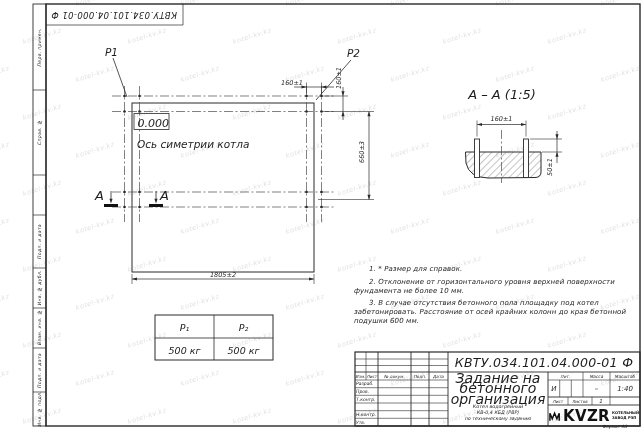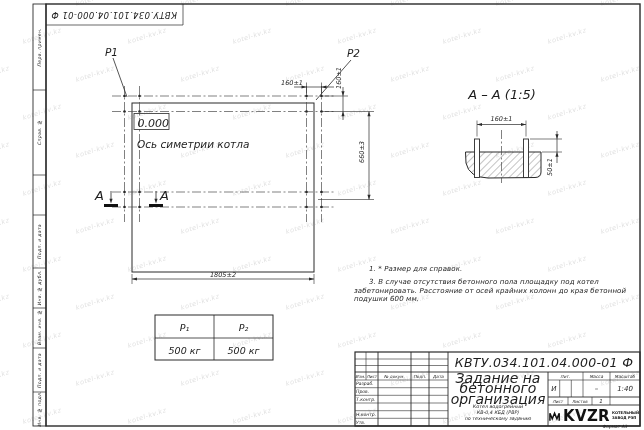--- a/index.html
+++ b/index.html
@@ -321,20 +321,21 @@
     </div>
   <div class="vcell" style="top:348px;height:44px;">
       <span class="vtext">Подп. и дата</span>
     </div>
   <div class="vcell" style="top:392px;height:34px;">
       <span class="vtext">Инв. № подл.</span>
     </div>
 
   <div class="notes">
     <p>1. * Размер для справок.</p>
+    <p>2. Отклонение от горизонтального уровня верхней поверхности фундамента не более 10 мм.</p>
     <p>3. В случае отсутствия бетонного пола площадку под котел забетонировать. Расстояние от осей крайних колонн до края бетонной подушки 600 мм.</p>
   </div>
 
   <div class="tb-docnum flexc">КВТУ.034.101.04.000-01 Ф</div>
 
   <div class="tb-title">
     <span>Задание на</span>
     <span>бетонного</span>
     <span>организация</span>
   </div>

